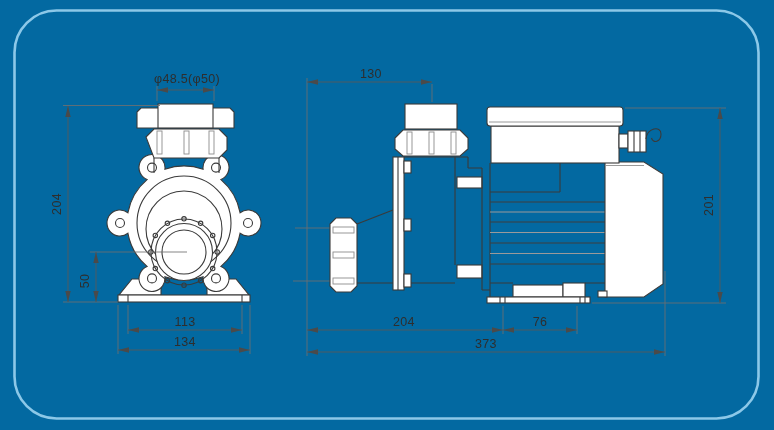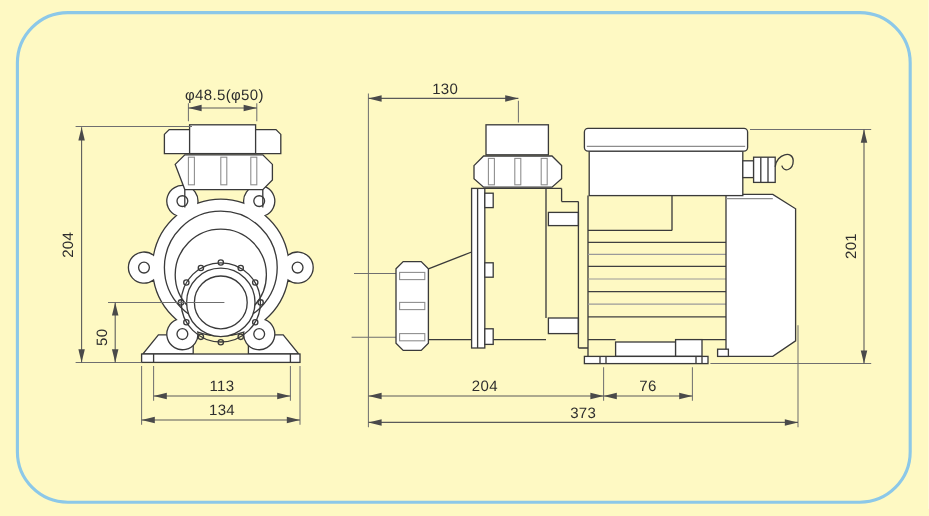--- a/index.html
+++ b/index.html
@@ -1,16 +1,16 @@
 <!DOCTYPE html>
 <html><head>
 <meta charset="utf-8">
 <style>
   html,body{margin:0;padding:0;background:#ffffff;}
-  #stage{position:relative;width:774px;height:430px;background:#fef9c3;overflow:hidden;
+  #stage{position:relative;width:774px;height:430px;background:#0369a1;overflow:hidden;
          font-family:"Liberation Sans",sans-serif;}
   svg{position:absolute;left:0;top:0;}
   .ol  {fill:none;stroke:#3a3a3a;stroke-width:1.1;}
   .olf {fill:#ffffff;stroke:#3a3a3a;stroke-width:1.1;}
   .thin{fill:none;stroke:#8d8d8d;stroke-width:0.9;}
   .fing{fill:none;stroke:#9a9a9a;stroke-width:1;}
   .finb{fill:none;stroke:#3f3f3f;stroke-width:1.1;}
   .ext {fill:none;stroke:#6f6f6f;stroke-width:0.85;}
   .dl  {fill:none;stroke:#5a5a5a;stroke-width:0.9;
         marker-start:url(#arr);marker-end:url(#arr);}

